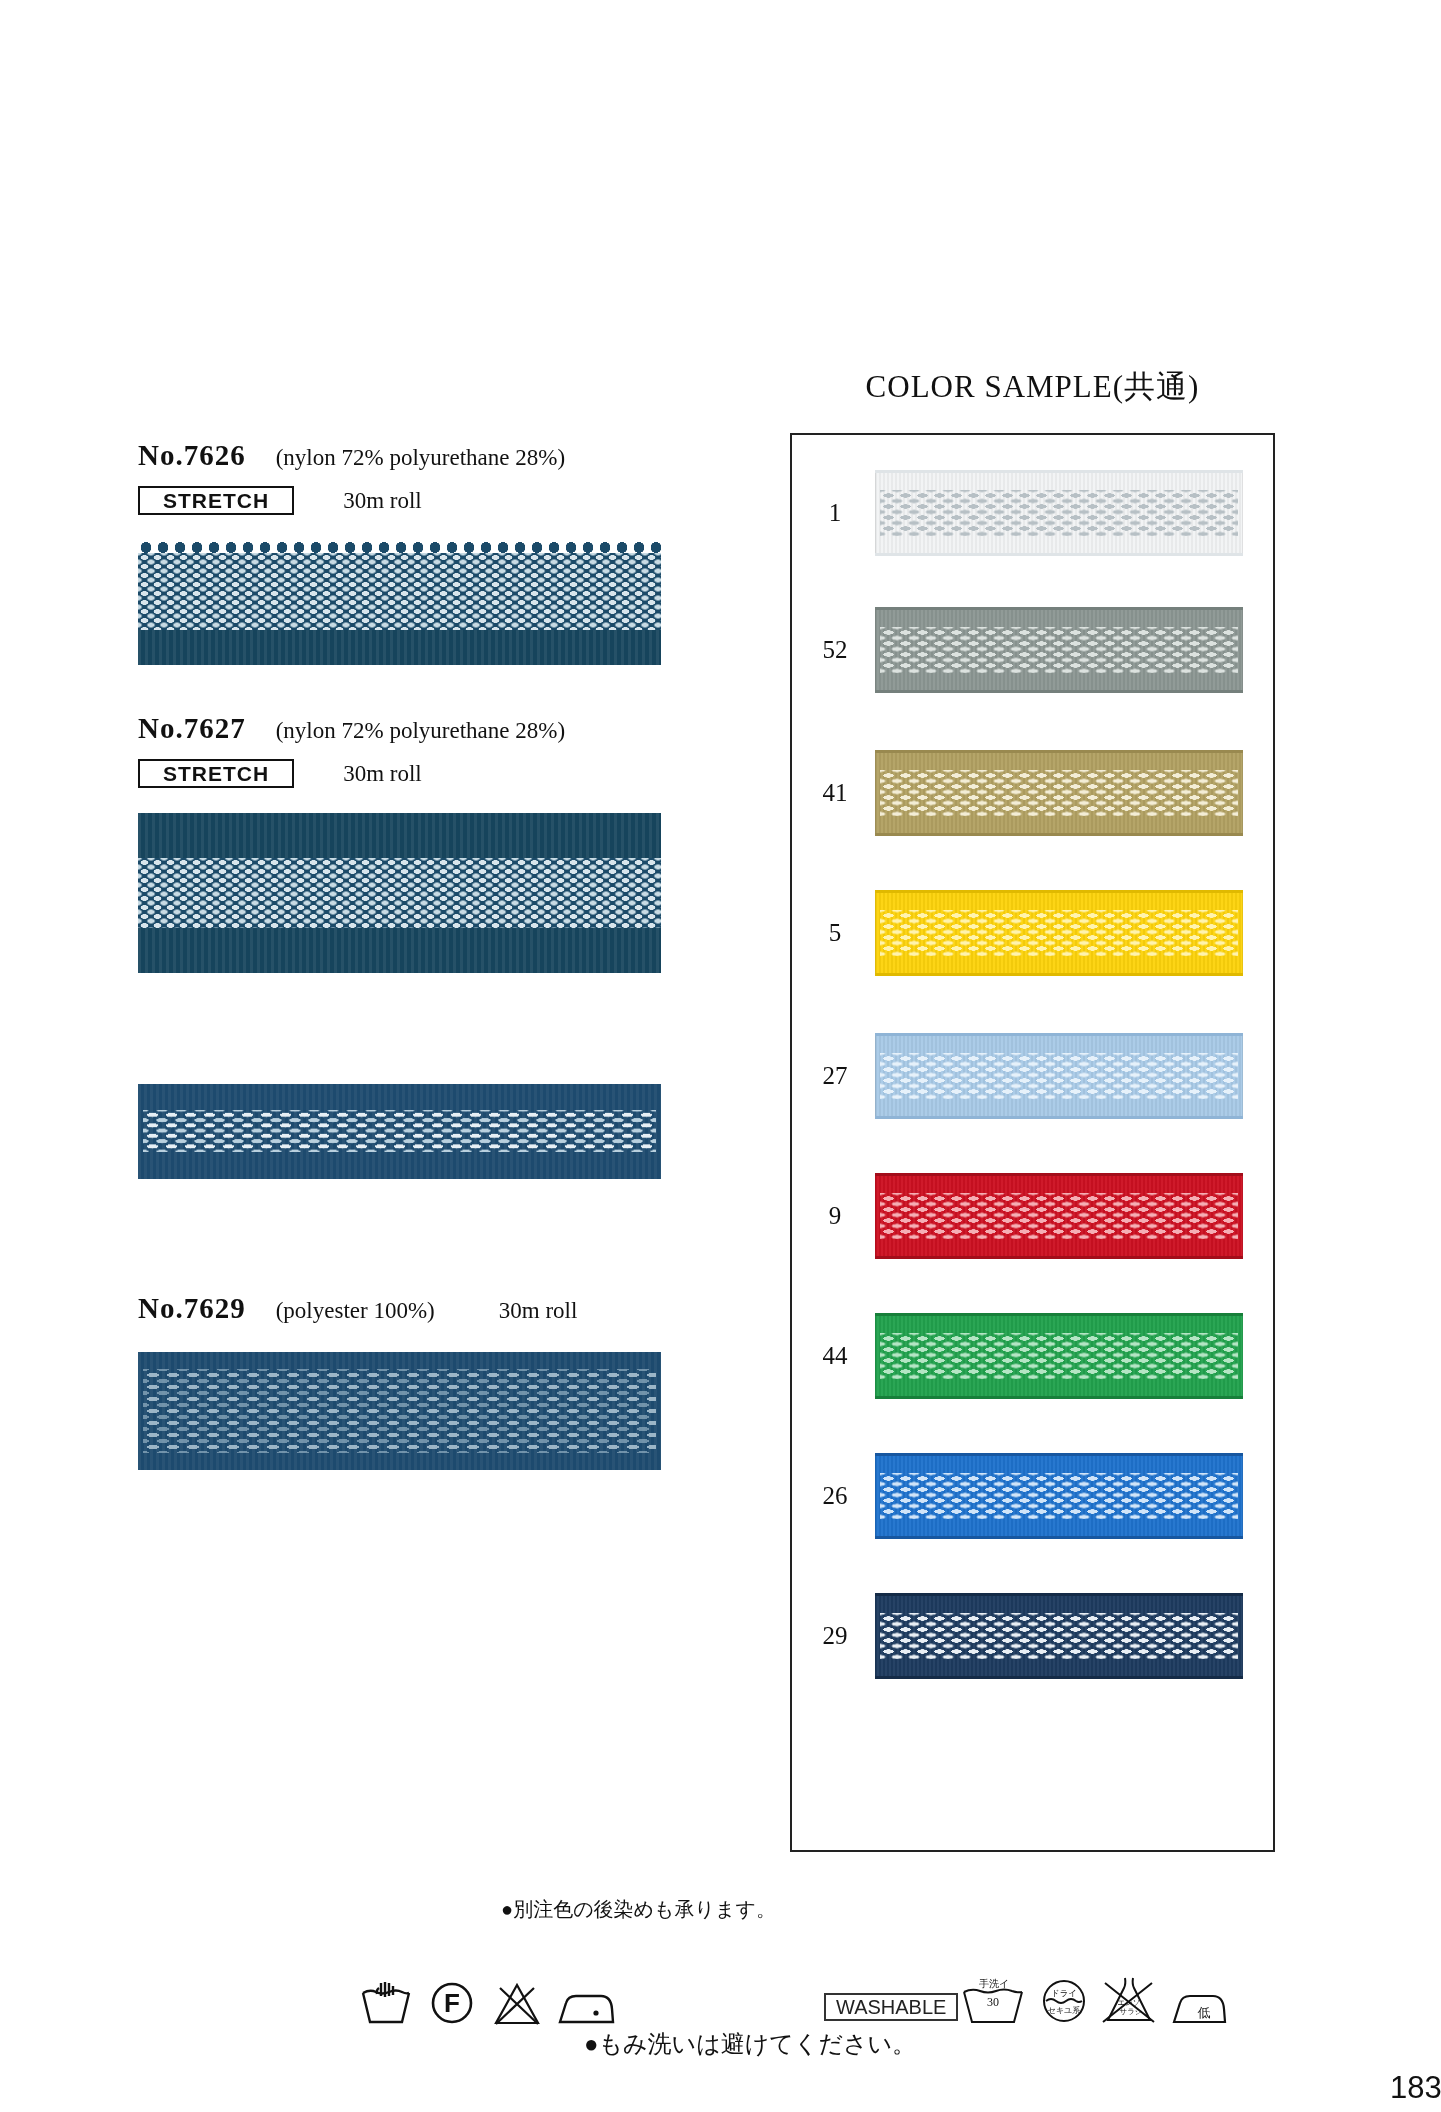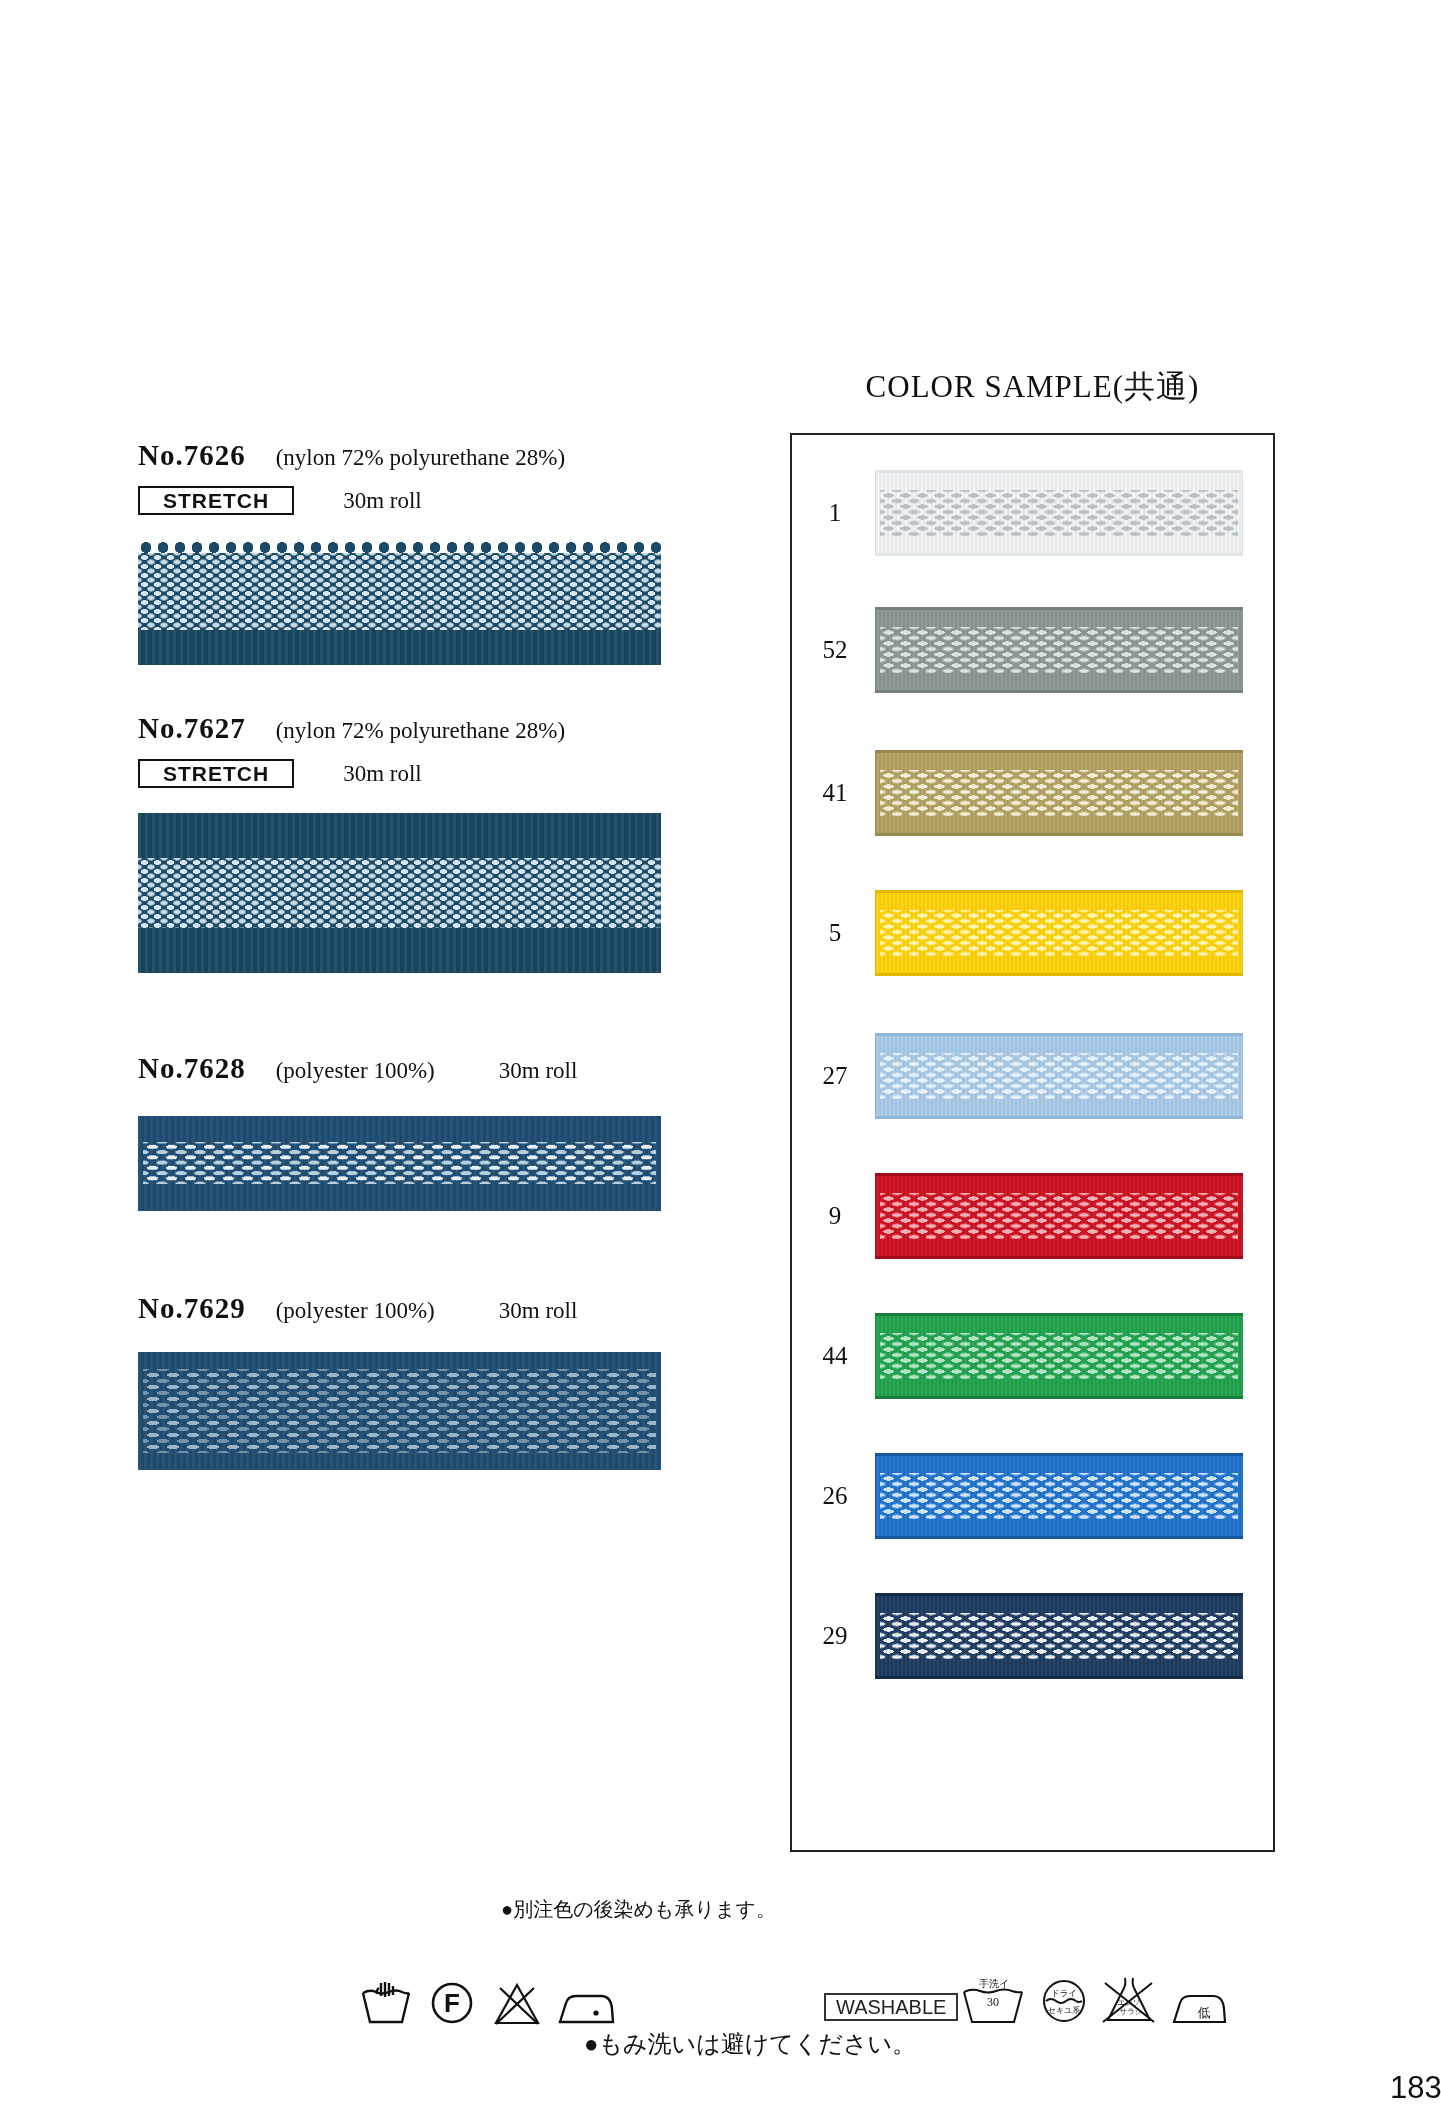--- a/index.html
+++ b/index.html
@@ -129,25 +129,20 @@
       <span class="roll">30m roll</span>
     </div>
     <div class="tape tape-7627">
       <div class="band"></div>
       <div class="mesh"></div>
       <div class="band"></div>
     </div>
   </section>
 
   <section class="product p3">
-    <div class="phead">
-      <span class="pno">No.7628</span>
-      <span class="pcomp">(polyester 100%)</span>
-      <span class="proll-inline">30m roll</span>
-    </div>
     <div class="tape tape-7628"></div>
   </section>
 
   <section class="product p4">
     <div class="phead">
       <span class="pno">No.7629</span>
       <span class="pcomp">(polyester 100%)</span>
       <span class="proll-inline">30m roll</span>
     </div>
     <div class="tape tape-7629"></div>

